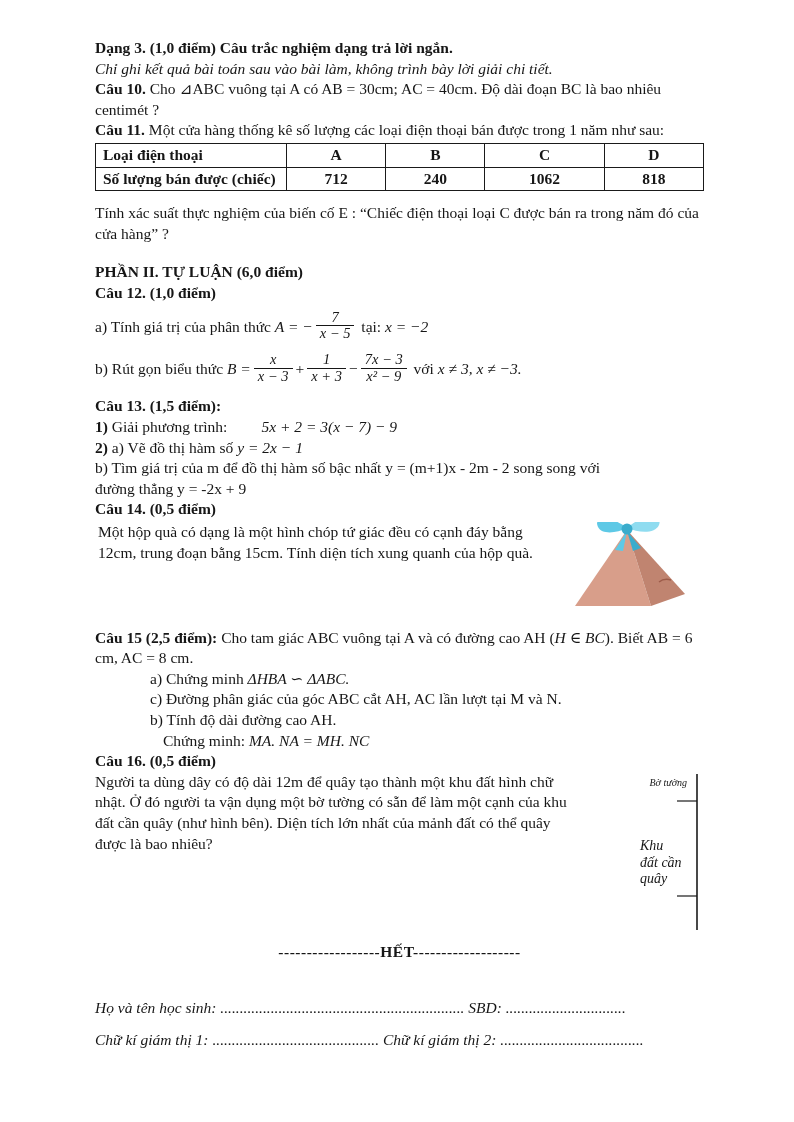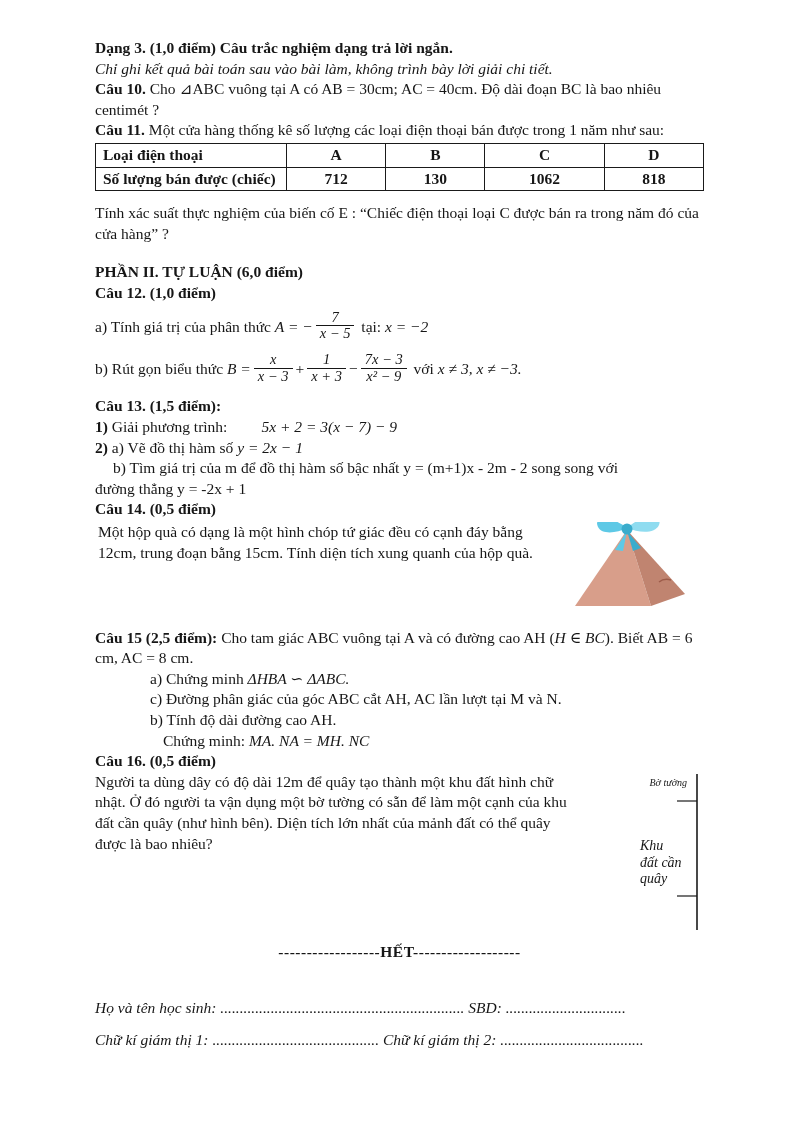--- a/index.html
+++ b/index.html
@@ -12,21 +12,21 @@
   .sp18{height:18px;}
   table.data{border-collapse:collapse;width:100%;margin:2px 0 12px 0;font-weight:bold;}
   table.data td{border:1.3px solid #1a1a1a;padding:1px 7px;vertical-align:top;font-size:15.5px;}
   table.data td.c{text-align:center;}
   table.data td.col0{width:176px;}
   .frac{display:inline-block;vertical-align:middle;text-align:center;line-height:1.08;font-style:italic;margin:0 3px;position:relative;top:-2px;font-size:14.5px;}
   .frac .fnum{display:block;border-bottom:1px solid #161616;padding:0 4px;}
   .frac .fden{display:block;padding:0 4px;}
   .fline{margin:8px 0 10px 0;}
   .eq-gap{margin-left:34px;}
-  .ind18{margin-left:18px;}
+  .ind18{}
   .ind55{margin-left:55px;}
   .ind68{margin-left:68px;}
   .cau14-body{overflow:hidden;margin:2px 0 8px 0;}
   .giftbox{float:right;width:150px;margin:-10px 0 0 0;text-align:center;}
   .cau14-text{width:452px;padding-left:3px;}
   .cau15-block{margin-top:4px;}
   .cau16-body{overflow:hidden;}
   .diagram{float:right;width:108px;height:156px;position:relative;margin:2px 2px 0 0;}
   .diagram svg{position:absolute;right:0;top:0;}
   .dlabel{position:absolute;font-style:italic;line-height:1.2;}
@@ -54,21 +54,21 @@
       <tr>
         <td class="col0">Loại điện thoại</td>
         <td class="c">A</td>
         <td class="c">B</td>
         <td class="c">C</td>
         <td class="c">D</td>
       </tr>
       <tr>
         <td class="col0">Số lượng bán được (chiếc)</td>
         <td class="c">712</td>
-        <td class="c">130</td>
+        <td class="c">240</td>
         <td class="c">1062</td>
         <td class="c">818</td>
       </tr>
     </tbody>
   </table>
 
   <p> Tính xác suất thực nghiệm của biến cố E : “Chiếc điện thoại loại C được bán ra trong năm đó của cửa hàng” ?</p>
 
   <div class="sp18"></div>
 
@@ -76,21 +76,21 @@
   <p class="b">Câu 12. (1,0 điểm)</p>
 
   <p class="fline"><span>a) Tính giá trị của phân thức </span><span class="math">A = −</span><span class="frac"><span class="fnum">7</span><span class="fden">x − 5</span></span><span> tại: </span><span class="math">x = −2</span></p>
 
   <p class="fline"><span>b) Rút gọn biểu thức </span><span class="math">B =</span><span class="frac"><span class="fnum">x</span><span class="fden">x − 3</span></span><span>+</span><span class="frac"><span class="fnum">1</span><span class="fden">x + 3</span></span><span>−</span><span class="frac"><span class="fnum">7x − 3</span><span class="fden">x² − 9</span></span><span> với </span><span class="math">x ≠ 3, x ≠ −3.</span></p>
 
   <p class="b">Câu 13. (1,5 điểm):</p>
   <p><span class="b">1)</span><span> Giải phương trình:</span><span class="math eq-gap">5x + 2 = 3(x − 7) − 9</span></p>
   <p><span class="b">2)</span><span> a) Vẽ đồ thị hàm số </span><span class="math">y = 2x − 1</span></p>
   <p class="ind18">b) Tìm giá trị của m để đồ thị hàm số bậc nhất y = (m+1)x - 2m - 2 song song với</p>
-  <p>đường thẳng y = -2x + 1</p>
+  <p>đường thẳng y = -2x + 9</p>
 
   <p class="b">Câu 14. (0,5 điểm)</p>
   <div class="cau14-body">
     <div class="giftbox">
       <svg width="140" height="102" viewBox="0 0 140 102">
         <polygon points="68,18 16,94 92,94" fill="#d89e8a"></polygon>
         <polygon points="68,18 92,94 126,82" fill="#c08470"></polygon>
         <path d="M68,16 C50,2 34,5 39,15 C43,23 58,21 68,16 Z" fill="#5ec9e6"></path>
         <path d="M68,16 C86,0 104,3 100,13 C96,22 80,21 68,16 Z" fill="#8fdcf0"></path>
         <path d="M68,19 L56,38 L64,39 Z" fill="#5ec9e6"></path>

